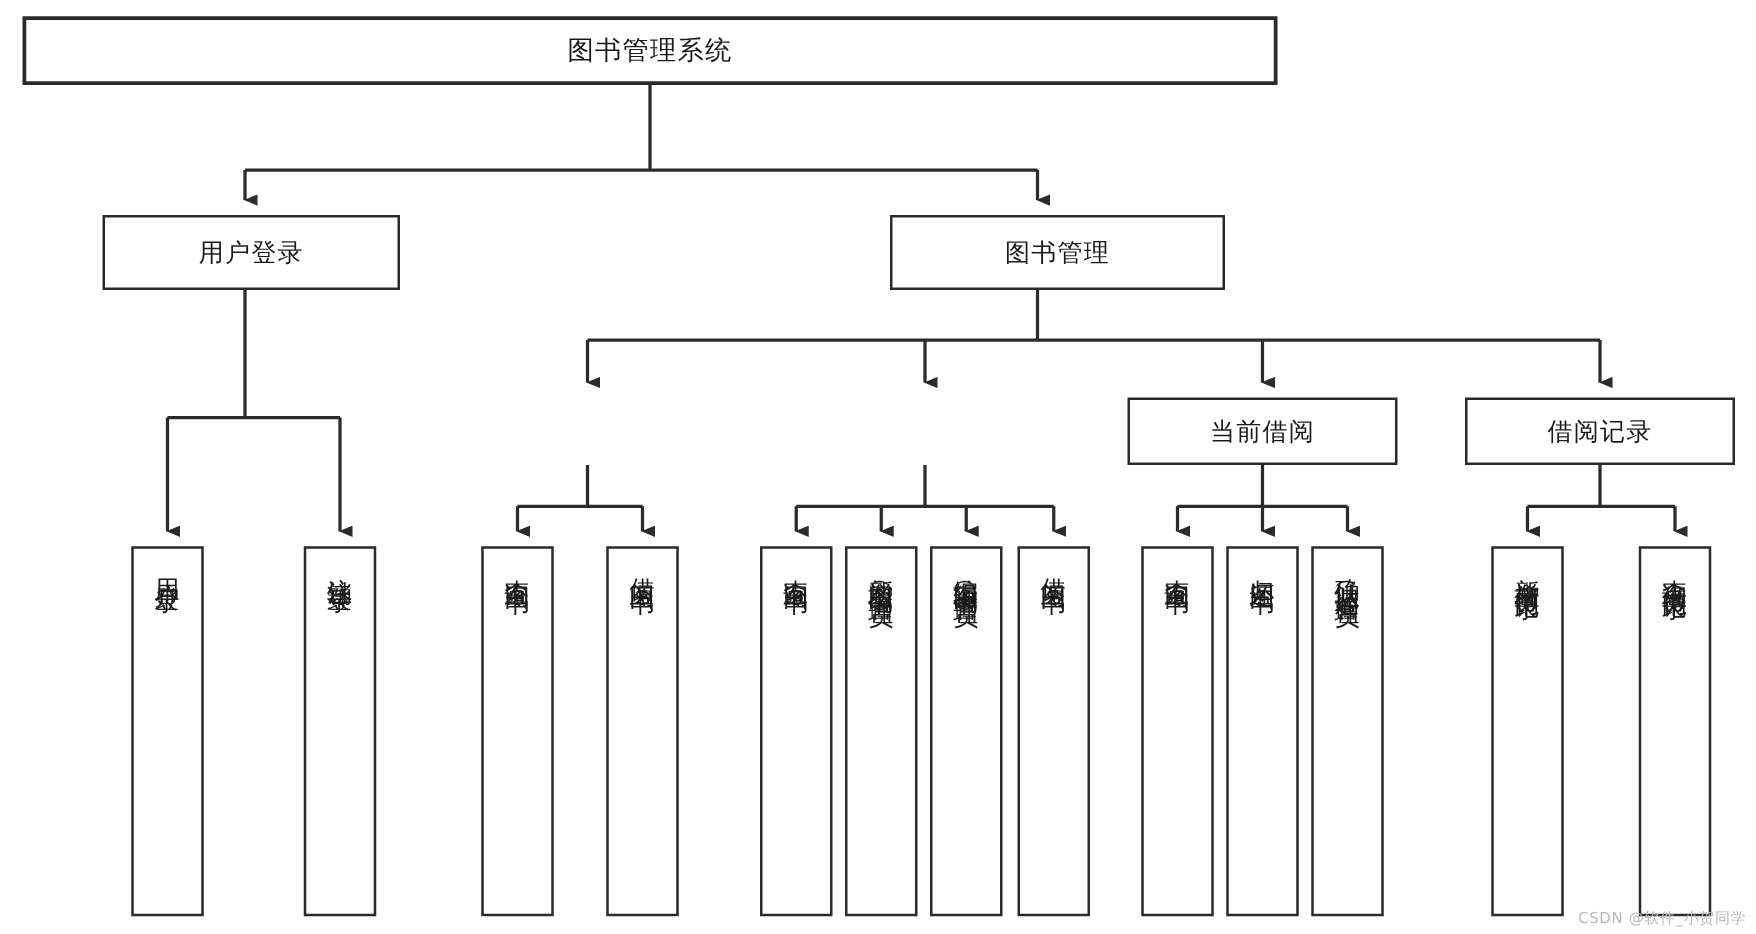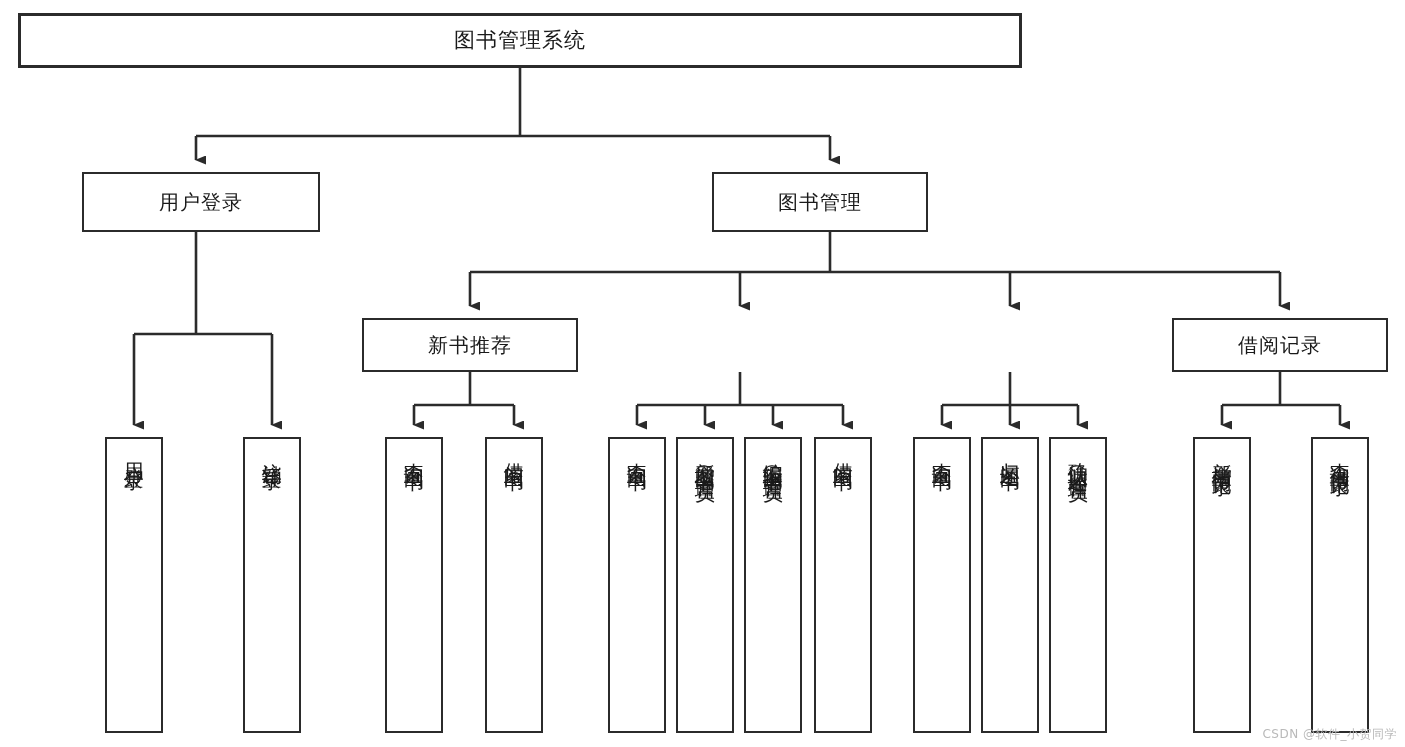--- a/index.html
+++ b/index.html
@@ -115,26 +115,26 @@
     </g>
   </svg>
 
   <div class="node root" style="left:18px;top:13px;width:1004px;height:55px;">
     <span class="lbl">图书管理系统</span>
   </div>
 
   <div class="node lvl2" style="left:82px;top:172px;width:238px;height:60px;">
     <span class="lbl">用户登录</span>
   </div>
-  <div class="node lvl2" style="left:712px;top:172px;width:216px;height:60px;">
+  <div class="node lvl2" style="left:712px;top:172px;width:268px;height:60px;">
     <span class="lbl">图书管理</span>
   </div>
 
-  <div class="node lvl3" style="left:362px;top:318px;width:216px;height:54px;">
-    <span class="lbl">新书推荐</span>
+  <div class="node lvl3" style="left:902px;top:318px;width:216px;height:54px;">
+    <span class="lbl">当前借阅</span>
   </div>
   <div class="node lvl3" style="left:1172px;top:318px;width:216px;height:54px;">
     <span class="lbl">借阅记录</span>
   </div>
 
   <div class="node leaf" style="left:105px;top:437px;width:58px;height:296px;">
     <span class="lbl">用户登录</span>
   </div>
   <div class="node leaf" style="left:243px;top:437px;width:58px;height:296px;">
     <span class="lbl">注销登录</span>

